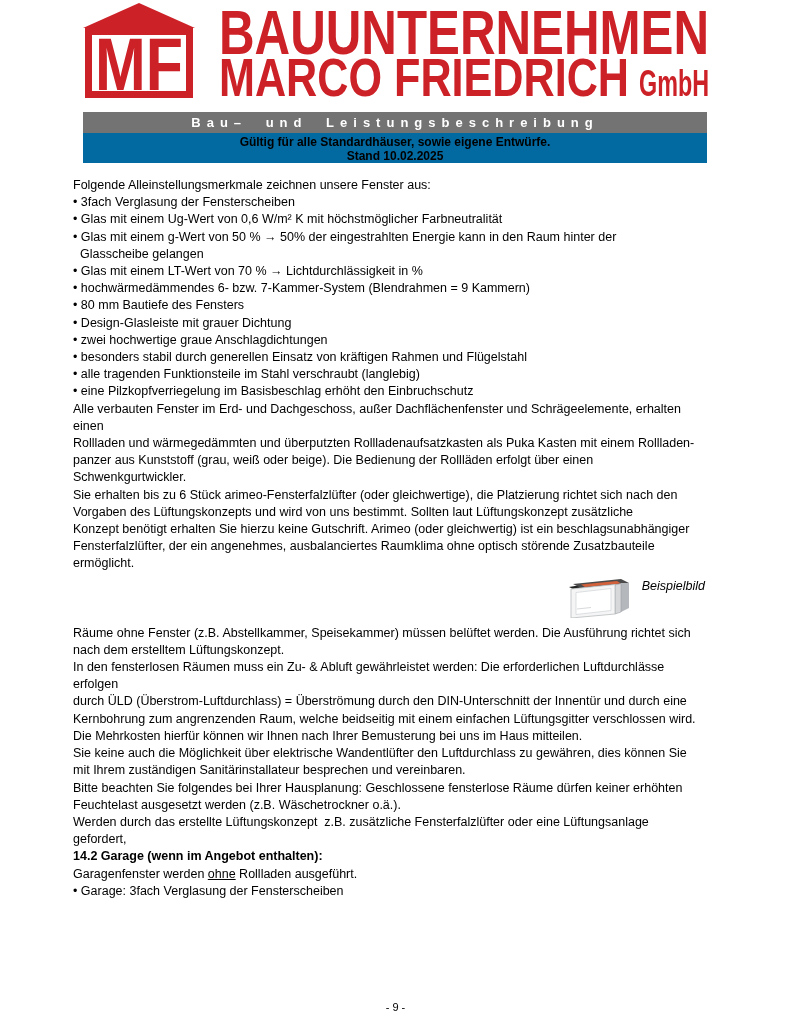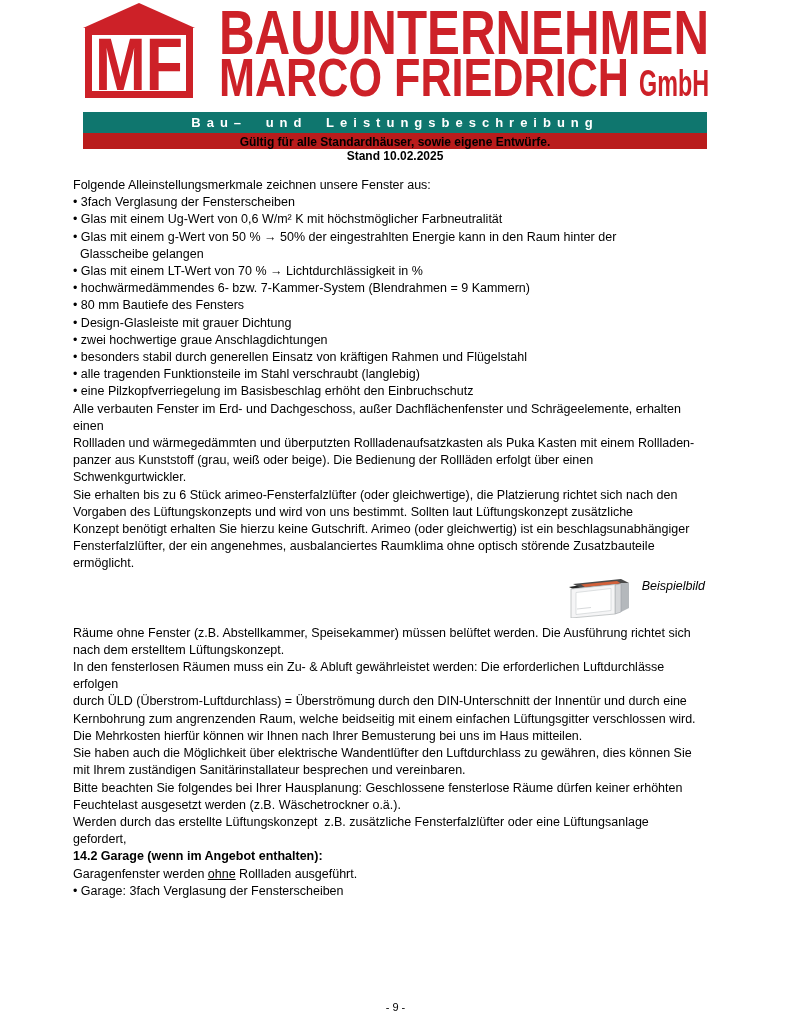--- a/index.html
+++ b/index.html
@@ -5,24 +5,24 @@
   html,body{margin:0;padding:0;background:#fff;}
   .page{position:relative;width:791px;height:1024px;background:#ffffff;
         font-family:"Liberation Sans",sans-serif;color:#000;overflow:hidden;}
 
   
   .logo-svg{position:absolute;left:83px;top:3px;}
   .company-svg{position:absolute;left:219px;top:6px;}
   .company-svg text, .logo-svg text{font-family:"Liberation Sans",sans-serif;font-weight:bold;}
 
   
-  .banner-red{position:absolute;left:83px;top:112px;width:624px;height:21px;background:#0f766e;
+  .banner-red{position:absolute;left:83px;top:112px;width:624px;height:21px;background:#737373;
               color:#ffffff;font-weight:bold;font-size:13px;line-height:21px;text-align:center;
               letter-spacing:6px;word-spacing:9px;white-space:nowrap;}
-  .banner-gray{position:absolute;left:83px;top:133px;width:624px;height:16px;background:#b91c1c;
+  .banner-gray{position:absolute;left:83px;top:133px;width:624px;height:30px;background:#0369a1;
                text-align:center;font-weight:bold;font-size:12px;line-height:14px;
                box-sizing:border-box;padding-top:2px;}
 
   
   .content{position:absolute;left:73px;top:177px;width:632px;font-size:12.5px;line-height:17.2px;}
   .line{min-height:17.2px;}
   .example-row{display:flex;align-items:flex-start;margin-top:5px;margin-bottom:7px;height:40px;justify-content:flex-end;}
   .caption{font-style:italic;margin-left:9px;font-size:12.5px;}
   .garage-block{}
   .bold{font-weight:bold;}
@@ -101,21 +101,21 @@
       <span class="caption">Beispielbild</span>
     </div>
 
     <div>
         <div class="line">Räume ohne Fenster (z.B. Abstellkammer, Speisekammer) müssen belüftet werden. Die Ausführung richtet sich</div>
         <div class="line">nach dem erstelltem Lüftungskonzept.</div>
         <div class="line">In den fensterlosen Räumen muss ein Zu- &amp; Abluft gewährleistet werden: Die erforderlichen Luftdurchlässe erfolgen</div>
         <div class="line">durch ÜLD (Überstrom-Luftdurchlass) = Überströmung durch den DIN-Unterschnitt der Innentür und durch eine</div>
         <div class="line">Kernbohrung zum angrenzenden Raum, welche beidseitig mit einem einfachen Lüftungsgitter verschlossen wird.</div>
         <div class="line">Die Mehrkosten hierfür können wir Ihnen nach Ihrer Bemusterung bei uns im Haus mitteilen.</div>
-        <div class="line">Sie haben auch die Möglichkeit über elektrische Wandentlüfter den Luftdurchlass zu gewähren, dies können Sie</div>
+        <div class="line">Sie keine auch die Möglichkeit über elektrische Wandentlüfter den Luftdurchlass zu gewähren, dies können Sie</div>
         <div class="line">mit Ihrem zuständigen Sanitärinstallateur besprechen und vereinbaren.</div>
         <div class="line">Bitte beachten Sie folgendes bei Ihrer Hausplanung: Geschlossene fensterlose Räume dürfen keiner erhöhten</div>
         <div class="line">Feuchtelast ausgesetzt werden (z.B. Wäschetrockner o.ä.).</div>
         <div class="line">Werden durch das erstellte Lüftungskonzept &nbsp;z.B. zusätzliche Fensterfalzlüfter oder eine Lüftungsanlage gefordert,</div>
       </div>
 
     <div class="garage-block">
       <div class="line bold">14.2 Garage (wenn im Angebot enthalten):</div>
       <div class="line"><span>Garagenfenster werden </span><span class="u">ohne</span><span> Rollladen ausgeführt.</span></div>
       <div class="line">• Garage: 3fach Verglasung der Fensterscheiben</div>

